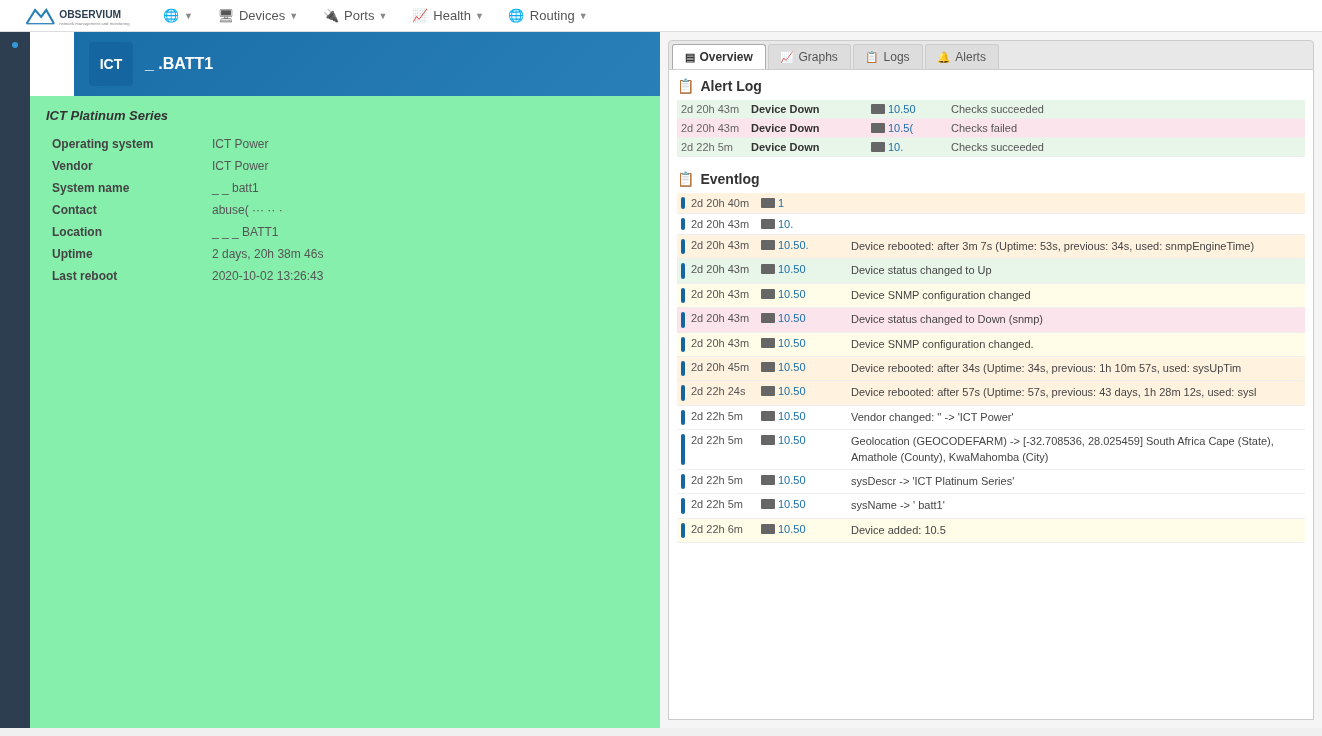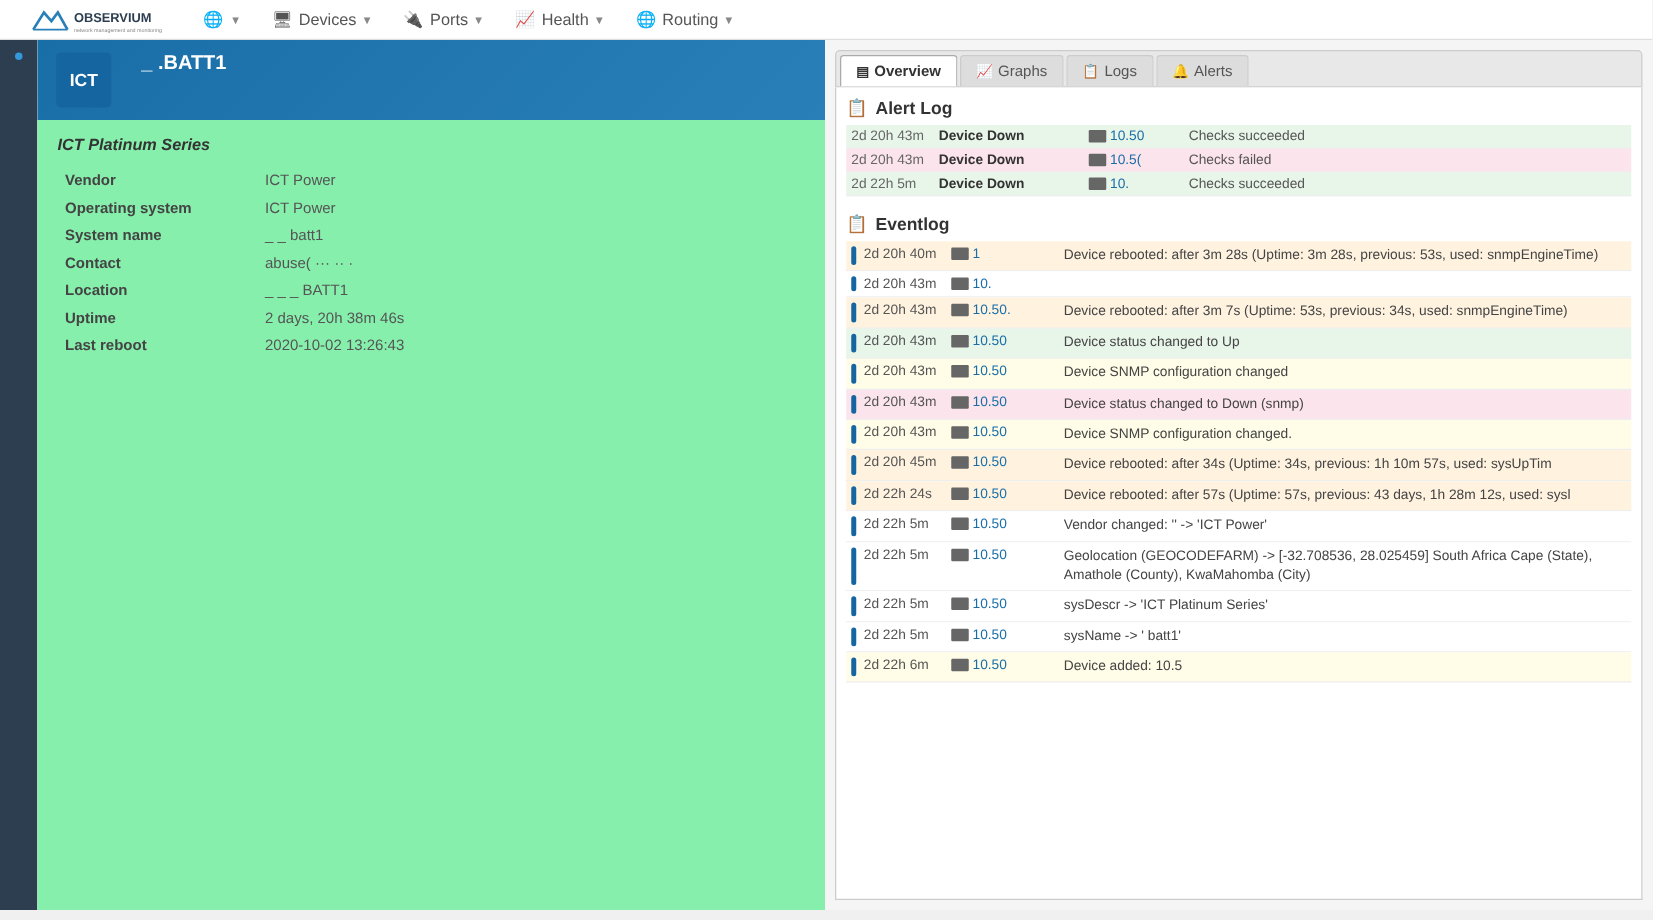--- a/index.html
+++ b/index.html
@@ -62,24 +62,25 @@
       width: 630px;
       background: #fff;
       display: flex;
       flex-direction: column;
     }
 
     
     .device-header {
       background: linear-gradient(135deg, #1a6ea8, #2980b9);
       display: flex;
-      align-items: flex-start;
+      align-items: center;
       padding: 10px 15px;
-      gap: 24px;
+      gap: 12px;
       min-height: 60px;
+      margin-left: 44px;
     }
     .device-logo {
       width: 44px;
       height: 44px;
       background: #1565a0;
       border-radius: 4px;
       display: flex;
       align-items: center;
       justify-content: center;
       color: #fff;
@@ -289,25 +290,25 @@
       <div>
         <div class="device-name">_ .BATT1</div>
       </div>
     </div>
 
     <div class="device-info">
       <h3>ICT Platinum Series</h3>
       <table class="info-table">
         <tbody>
             <tr>
+          <td>Operating system</td>
+          <td>ICT Power</td>
+        </tr>
+        <tr>
           <td>Vendor</td>
-          <td>ICT Power</td>
-        </tr>
-        <tr>
-          <td>Operating system</td>
           <td>ICT Power</td>
         </tr>
         <tr>
           <td>System name</td>
           <td>_ _ batt1</td>
         </tr>
         <tr>
           <td>Contact</td>
           <td>abuse( ··· ·· ·</td>
         </tr>
@@ -394,21 +395,20 @@
 
       <div>
 
       <div class="event-row orange">
     <div class="blue-bar"></div>
     <span class="event-time">2d 20h 40m</span>
     <span class="event-device">
       <span class="device-small-icon"></span>
       1
     </span>
-    <span class="event-msg">Device rebooted: after 3m 28s (Uptime: 3m 28s, previous: 53s, used: snmpEngineTime)</span>
   </div>
           <div class="event-row white">
     <div class="blue-bar"></div>
     <span class="event-time">2d 20h 43m</span>
     <span class="event-device">
       <span class="device-small-icon"></span>
       10.
     </span>
   </div>
           <div class="event-row orange">

